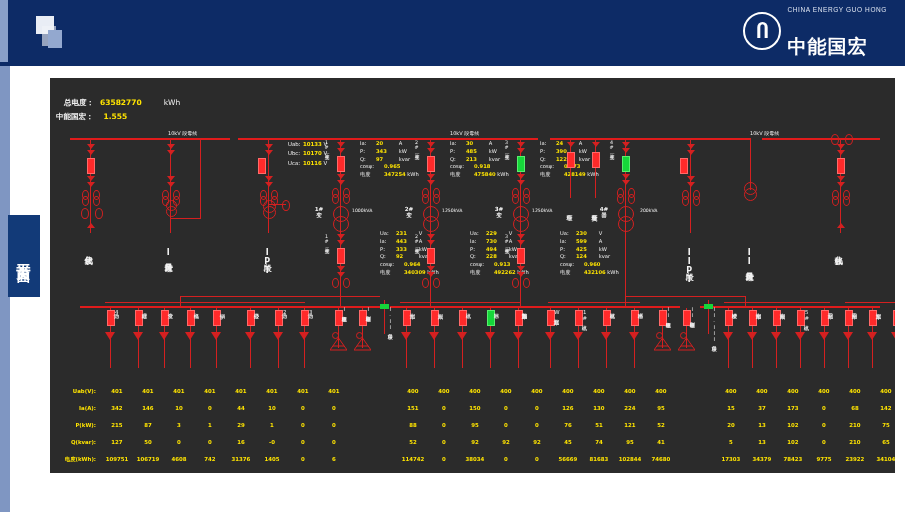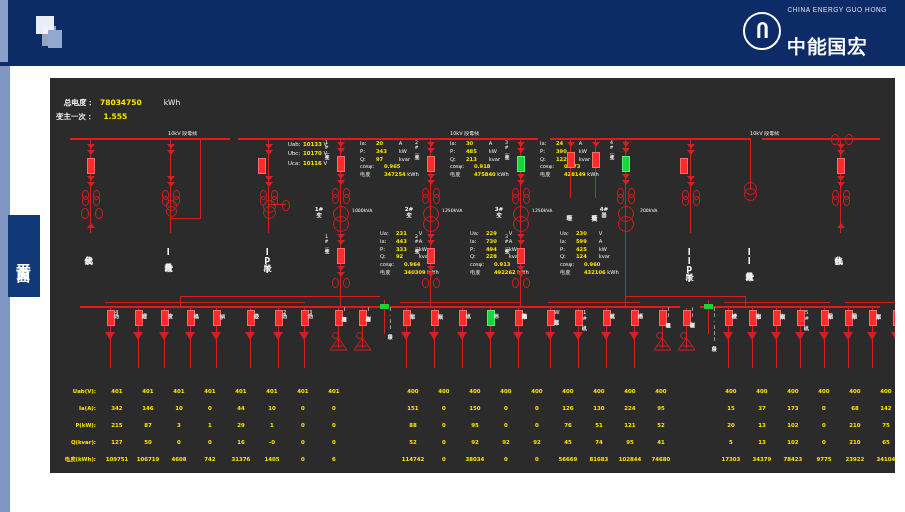--- a/index.html
+++ b/index.html
@@ -108,24 +108,24 @@
 
   <div id="left-rail"></div>
   <div id="side-tab">
     <span id="side-tab-label">平台页面</span>
   </div>
 
   <div id="diagram">
     <div id="dg-inner">
 
       <div id="meter-total">
-        <span>总电度：</span><span class="v">78034750</span><span class="u">kWh</span>
+        <span>总电度：</span><span class="v">63582770</span><span class="u">kWh</span>
       </div>
       <div id="meter-pf">
-        <span>变主一次：</span><span class="v">1.555</span>
+        <span>中能国宏：</span><span class="v">1.555</span>
       </div>
 
 
       <div id="circuit">
           <div class="bus" style="left:20px;top:60px;width:160px;"></div>
           <div class="bus" style="left:188px;top:60px;width:300px;"></div>
           <div class="bus" style="left:500px;top:60px;width:200px;"></div>
           <div class="bus" style="left:712px;top:60px;width:118px;"></div>
           <div class="buslabel" style="left:118px;top:52px;">10kV 段母线</div>
           <div class="buslabel" style="left:400px;top:52px;">10kV 段母线</div>

